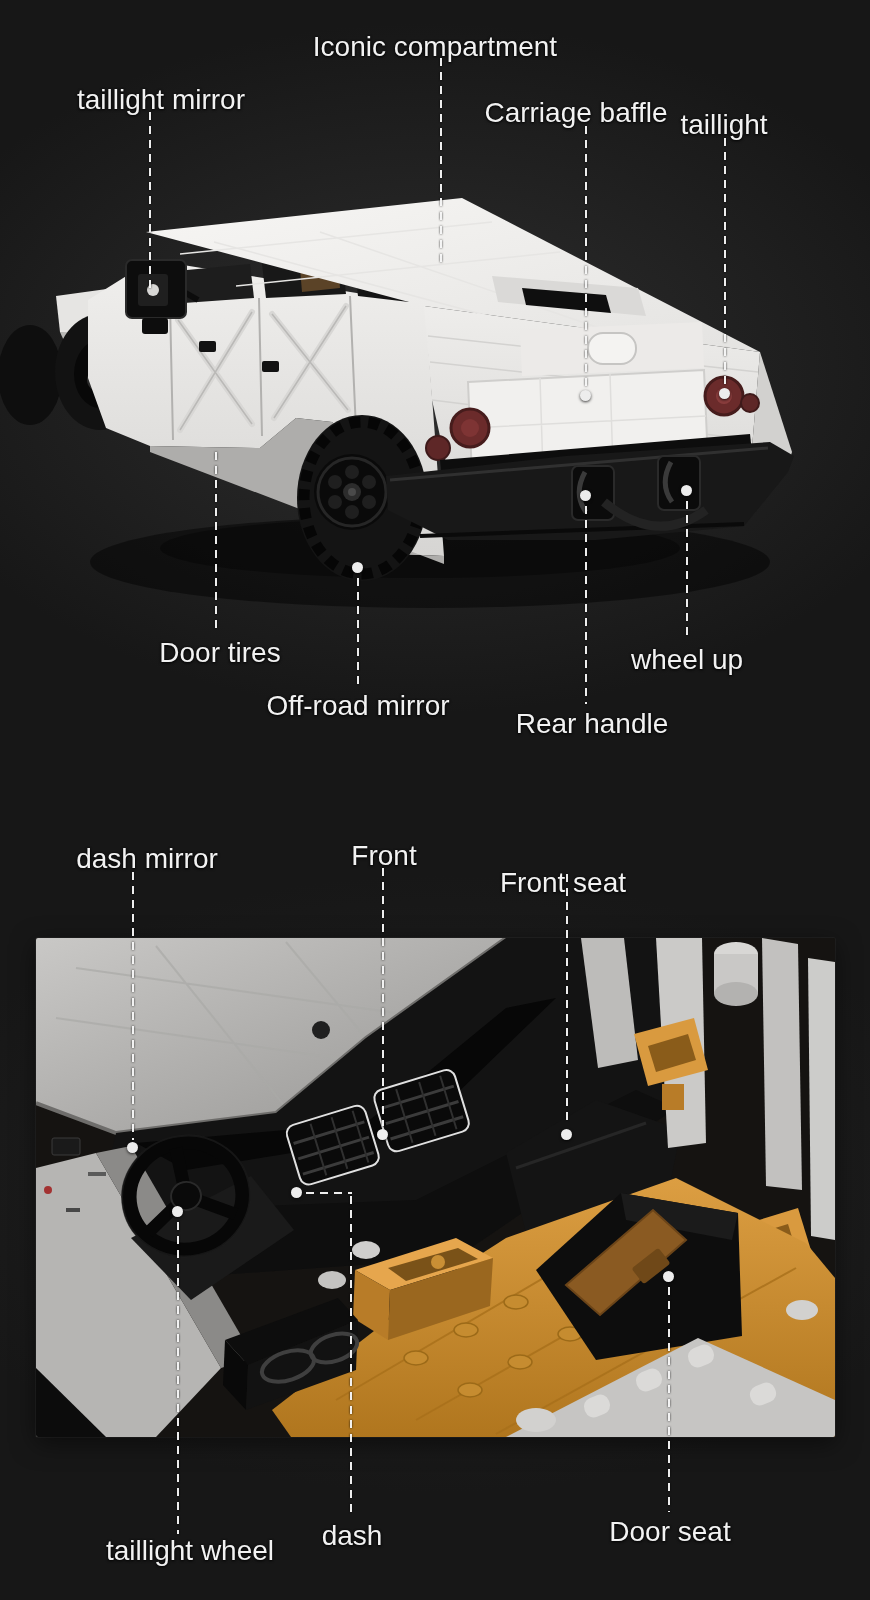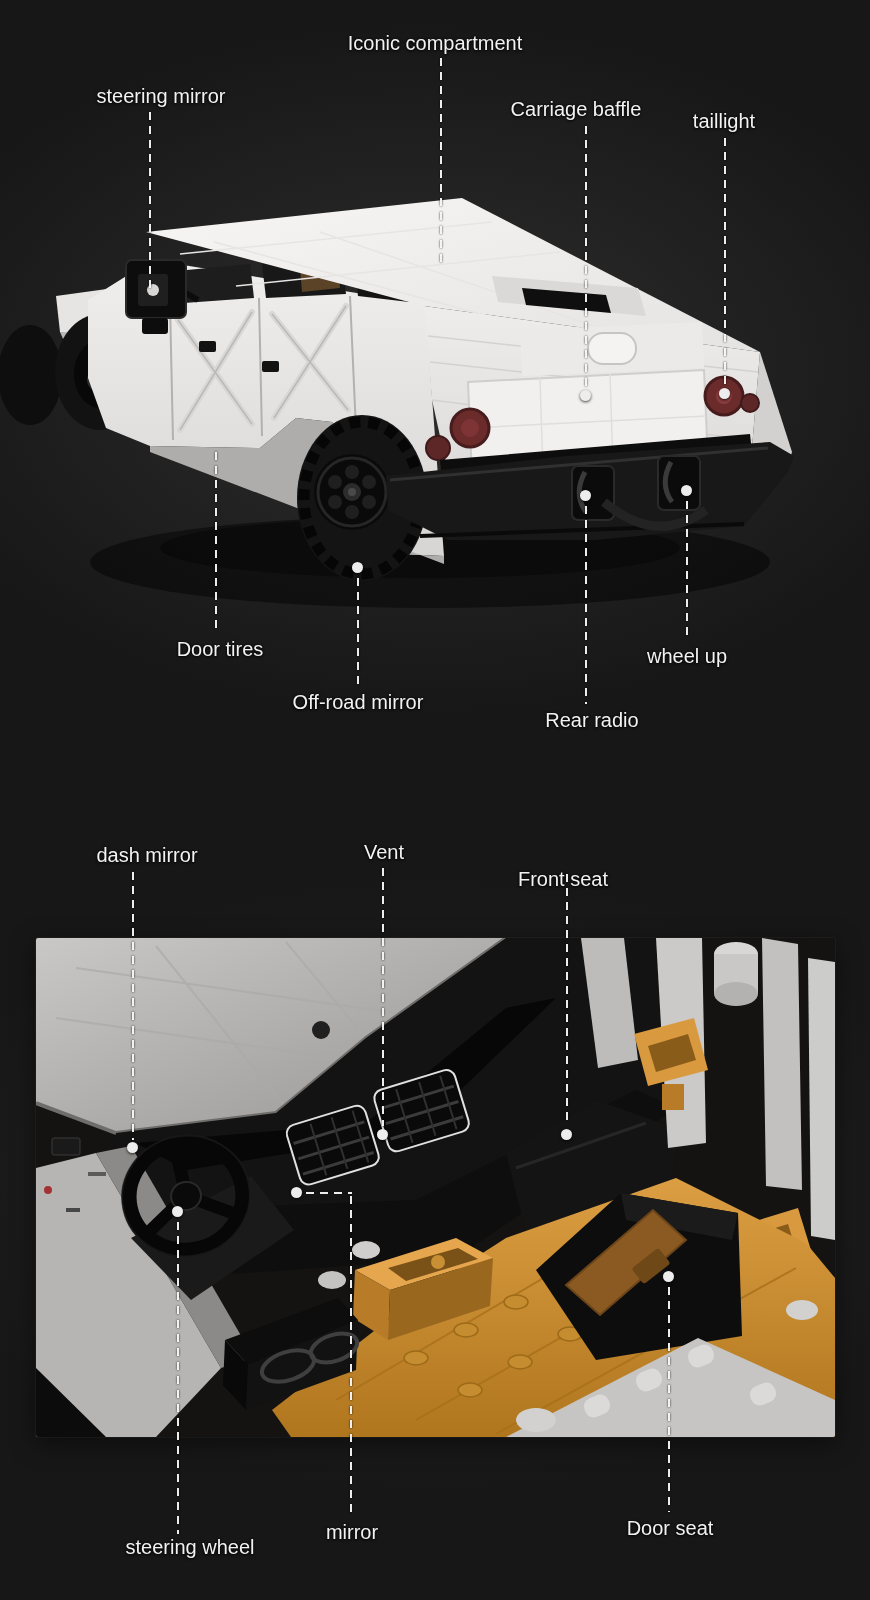--- a/index.html
+++ b/index.html
@@ -6,21 +6,21 @@
   .stage{
     position:relative;width:870px;height:1600px;overflow:hidden;
     font-family:"Liberation Sans", sans-serif;
     background:
       radial-gradient(ellipse 760px 480px at 49% 23%, rgba(70,70,70,.50), rgba(0,0,0,0) 72%),
       radial-gradient(ellipse 760px 430px at 50% 74%, rgba(55,55,55,.35), rgba(0,0,0,0) 72%),
       #171717;
   }
   .label{
     position:absolute;transform:translateX(-50%);
-    color:#f2f2f2;font-size:20px;line-height:1.1;white-space:nowrap;
+    color:#f2f2f2;font-size:28px;line-height:1.1;white-space:nowrap;
     text-shadow:0 1px 3px rgba(0,0,0,.9), 0 0 2px rgba(0,0,0,.7);
     text-align:right;
   }
   .vline{
     position:absolute;width:2px;
     background:repeating-linear-gradient(to bottom, rgba(250,250,250,.95) 0 8px, rgba(0,0,0,0) 8px 14px);
     filter:drop-shadow(0 0 1px rgba(0,0,0,.8));
   }
   .hline{
     position:absolute;height:2px;
@@ -251,64 +251,64 @@
         <rect x="714" y="446" width="26" height="20" rx="9" transform="rotate(-22 727 456)"></rect>
       </g>
       <ellipse cx="500" cy="482" rx="20" ry="12" fill="#d2d1cf"></ellipse>
       <ellipse cx="766" cy="372" rx="16" ry="10" fill="#d2d1cf"></ellipse>
     </svg>
   </div>
 
   <div class="label" style="left:435px;top:32px">Iconic compartment</div>
   <div class="vline" style="left:440px;top:58px;height:210px"></div>
 
-  <div class="label" style="left:161px;top:85px">steering mirror</div>
+  <div class="label" style="left:161px;top:85px">taillight mirror</div>
   <div class="vline" style="left:149px;top:112px;height:176px"></div>
 
   <div class="label" style="left:576px;top:98px">Carriage baffle</div>
   <div class="vline" style="left:585px;top:126px;height:264px"></div>
   <div class="dot" style="left:580px;top:390px"></div>
 
   <div class="label" style="left:724px;top:110px">taillight</div>
   <div class="vline" style="left:724px;top:138px;height:250px"></div>
   <div class="dot" style="left:719px;top:388px"></div>
 
   <div class="label" style="left:220px;top:638px">Door tires</div>
   <div class="vline" style="left:215px;top:452px;height:180px"></div>
 
   <div class="dot" style="left:352px;top:562px"></div>
   <div class="vline" style="left:357px;top:578px;height:108px"></div>
   <div class="label" style="left:358px;top:691px">Off-road mirror</div>
 
   <div class="dot" style="left:580px;top:490px"></div>
   <div class="vline" style="left:585px;top:506px;height:198px"></div>
-  <div class="label" style="left:592px;top:709px">Rear radio</div>
+  <div class="label" style="left:592px;top:709px">Rear handle</div>
 
   <div class="dot" style="left:681px;top:485px"></div>
   <div class="vline" style="left:686px;top:501px;height:138px"></div>
   <div class="label" style="left:687px;top:645px">wheel up</div>
 
   <div class="label" style="left:147px;top:844px">dash mirror</div>
   <div class="vline" style="left:132px;top:872px;height:268px"></div>
   <div class="dot" style="left:127px;top:1142px"></div>
 
-  <div class="label" style="left:384px;top:841px">Vent</div>
+  <div class="label" style="left:384px;top:841px">Front</div>
   <div class="vline" style="left:382px;top:868px;height:258px"></div>
   <div class="dot" style="left:377px;top:1129px"></div>
 
   <div class="label" style="left:563px;top:868px">Front seat</div>
   <div class="vline" style="left:566px;top:874px;height:252px"></div>
   <div class="dot" style="left:561px;top:1129px"></div>
 
   <div class="dot" style="left:172px;top:1206px"></div>
   <div class="vline" style="left:177px;top:1222px;height:312px"></div>
-  <div class="label" style="left:190px;top:1536px">steering wheel</div>
+  <div class="label" style="left:190px;top:1536px">taillight wheel</div>
 
   <div class="dot" style="left:291px;top:1187px"></div>
   <div class="hline" style="left:306px;top:1192px;width:46px"></div>
   <div class="vline" style="left:350px;top:1196px;height:322px"></div>
-  <div class="label" style="left:352px;top:1521px">mirror</div>
+  <div class="label" style="left:352px;top:1521px">dash</div>
 
   <div class="dot" style="left:663px;top:1271px"></div>
   <div class="vline" style="left:668px;top:1287px;height:225px"></div>
   <div class="label" style="left:670px;top:1517px">Door seat</div>
 
 </div>
 
 </body></html>

